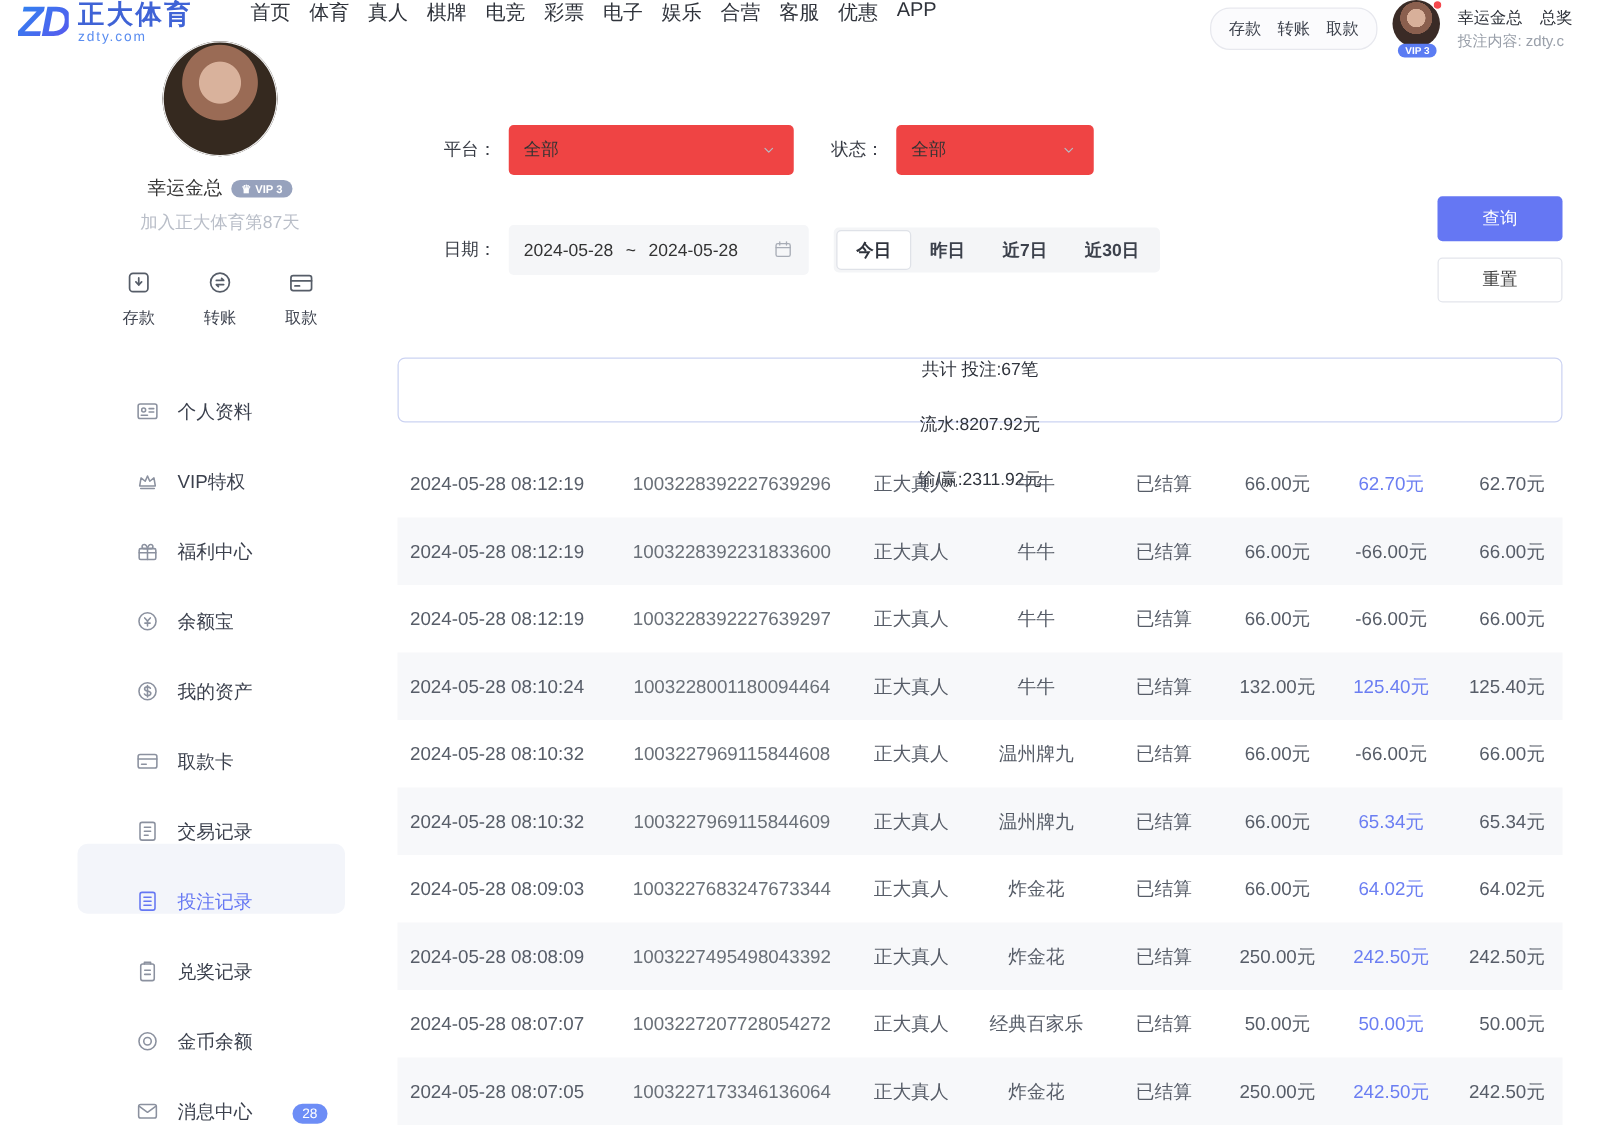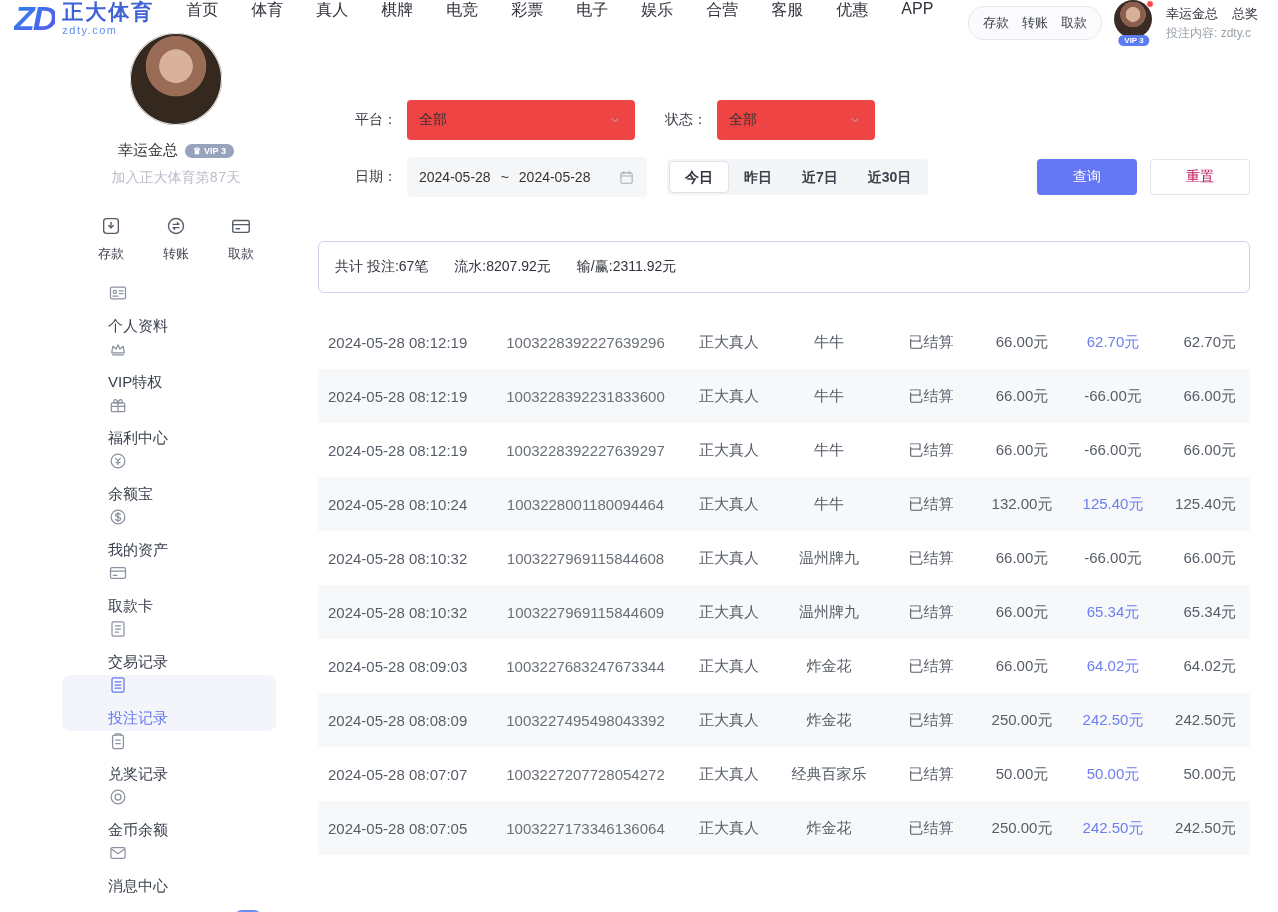--- a/index.html
+++ b/index.html
@@ -14,21 +14,21 @@
   .logo { display:flex; align-items:center; gap:7px; cursor:pointer; }
   .logo-mark {
     font-style:italic; font-weight:800; font-size:34px; line-height:1;
     background:linear-gradient(135deg,#2e86f0,#5a55ee);
     -webkit-background-clip:text; background-clip:text; color:transparent;
     letter-spacing:-2px;
   }
   .logo-txt { display:flex; flex-direction:column; line-height:1.15; }
   .logo-name { font-size:21px; font-weight:700; color:#3f63d6; letter-spacing:2px; }
   .logo-domain { font-size:11px; color:#5a8df0; letter-spacing:1.5px; }
-  .main-nav { display:flex; gap:33px; margin-left:32px; font-size:16px; color:#2f333b; }
+  .main-nav { display:flex; gap:15px; margin-left:46px; font-size:16px; color:#2f333b; }
   .nav-item { cursor:pointer; white-space:nowrap; }
   .top-right { margin-left:auto; display:flex; align-items:center; gap:12px; }
   .wallet-pill { display:flex; gap:13px; border:1px solid #e7e8ee; background:#fbfbfd; border-radius:16px; padding:7px 14px; font-size:13px; color:#3a3f4a; }
   .wallet-pill span { cursor:pointer; white-space:nowrap; }
   .tr-avatar { position:relative; width:40px; height:46px; flex:none; }
   .tr-photo { width:38px; height:38px; border-radius:50%;
     background: radial-gradient(circle at 50% 38%, #d8b09a 24%, #8a5f4e 25% 42%, #3a2b26 43%); cursor:pointer; }
   .red-dot { position:absolute; top:0; right:0; width:8px; height:8px; border-radius:50%; background:#f5484d; border:1px solid #fff; }
   .vip-chip { position:absolute; bottom:0; left:50%; transform:translateX(-50%);
     background:#5b7cf3; color:#fff; font-size:8px; font-weight:700; padding:1px 6px; border-radius:7px; white-space:nowrap; }
@@ -37,50 +37,50 @@
   .user-meta .l2 { color:#9aa0aa; font-size:12px; white-space:nowrap; }
   
   .layout { display:flex; padding-left:62px; }
   
   .sidebar { width:228px; flex:none; position:relative; z-index:2; }
   .side-photo { width:92px; height:92px; border-radius:50%; margin:-33px auto 0;
     background: radial-gradient(circle at 50% 36%, #d9b29c 22%, #9a6b55 23% 40%, #35291f 41%);
     box-shadow:0 0 0 1px #eee inset; }
   .side-name-row { display:flex; justify-content:center; align-items:center; gap:7px; margin-top:16px; font-size:15px; color:#333; }
   .vip-badge { background:#97a2bd; color:#fff; font-size:9px; font-weight:700; padding:2px 8px; border-radius:9px; display:flex; align-items:center; gap:3px; }
-  .side-joined { text-align:center; color:#b9bec8; font-size:14px; margin-top:9px;font-family:Liberation Mono, monospace; }
+  .side-joined { text-align:center; color:#b9bec8; font-size:14px; margin-top:9px; }
   .quick-actions { display:flex; justify-content:space-between; padding:0 36px; margin-top:28px; }
   .qa { display:flex; flex-direction:column; align-items:center; gap:8px; font-size:13px; color:#3f4450; cursor:pointer; }
   .qa .icon { width:22px; height:22px; color:#565d68; }
   .icon svg { width:100%; height:100%; display:block; }
   .side-menu { margin-top:20px; padding-right:14px; }
-  .menu-item { display:flex; align-items:flex-start; gap:14px; height:56px; padding:0 14px 0 46px; font-size:15px; color:#3b404d; cursor:pointer; border-radius:8px;flex-direction:column; }
+  .menu-item { display:flex; align-items:flex-end; gap:14px; height:56px; padding:0 14px 0 46px; font-size:15px; color:#3b404d; cursor:pointer; border-radius:8px; }
   .menu-item .icon { width:20px; height:20px; color:#8b919f; flex:none; }
   .menu-item.active { background:#f3f5fa; color:var(--primary);font-family:Liberation Serif, serif; }
   .menu-item.active .icon { color:var(--primary); }
   .menu-badge { margin-left:auto; background:var(--badge); color:#fff; font-size:11px; padding:2px 8px; border-radius:9px; }
   
   .main { flex:1; padding:34px 28px 0 28px; min-width:0; }
   .filter-row { display:flex; align-items:center;margin-left:37px; }
   .filter-row + .filter-row { margin-top:17px; }
   .f-label { font-size:14px; color:#383c45; margin-right:10px; white-space:nowrap; }
   .f-label.gap { margin-left:30px; }
   .select { width:228px; height:40px; background:#ef4444; border-radius:4px; display:flex; align-items:center; padding:0 12px; font-size:14px; color:#333; cursor:pointer; }
   .select.small { width:158px; }
   .select .icon { width:16px; height:16px; color:#b6bac2; margin-left:auto; }
   .datebox { width:240px; height:40px; background:#f5f6f8; border-radius:4px; display:flex; align-items:center; gap:10px; padding:0 12px; font-size:14px; color:#333; cursor:pointer; }
   .datebox .icon { width:17px; height:17px; color:#a7acb6; margin-left:auto; }
   .range-group { display:flex; align-items:center; background:#f4f5f7; border-radius:4px; margin-left:20px; height:36px; padding:0 2px; }
   .range-item { padding:0 15px; font-size:14px; color:#3c414c; line-height:30px; cursor:pointer; border-radius:4px; white-space:nowrap;font-weight:bold; }
   .range-item.active { background:#fff; border:1px solid #dfe2e8; color:#2f333c; }
-  .filter-actions { margin-left:auto; display:flex; gap:13px; }
+  .filter-actions { margin-left:auto; display:flex; gap:13px;flex-direction:column; }
   .btn { width:100px; height:36px; border-radius:4px; font-size:14px; cursor:pointer; font-family:inherit; }
   .btn-primary { background:var(--primary); color:#fff; border:none; }
-  .btn-ghost { background:#fff; color:#be185d; border:1px solid #e3e5ec; }
-  .summary-bar { margin-top:44px; border:1px solid #ccd3f2; border-radius:6px; height:52px; display:flex; align-items:center; gap:26px; padding:0 16px; font-size:14px; color:#2f333c; background:#fff; }
+  .btn-ghost { background:#fff; color:#404040; border:1px solid #e3e5ec; }
+  .summary-bar { margin-top:44px; border:1px solid #ccd3f2; border-radius:6px; height:52px; display:flex; align-items:center; gap:26px; padding:0 16px; font-size:14px; color:#2f333c; background:#fff;flex-direction:column; }
   
   .table { margin-top:22px; }
   .t-row { display:grid; grid-template-columns:170px 195px 92px 108px 96px 86px 96px 1fr; align-items:center; height:54px; font-size:15px; color:#575d68; }
   .t-row.head { color:#2f333c; }
   .t-row.alt { background:#f7f8fa; }
   .tc { text-align:center; white-space:nowrap; overflow:hidden; }
   .tc.c1 { text-align:left; padding-left:10px; }
   .tc.c2 { color:#6a7078; }
   .tc.c8 { text-align:right; padding-right:14px; }
   .tc.win { color:var(--win); }

